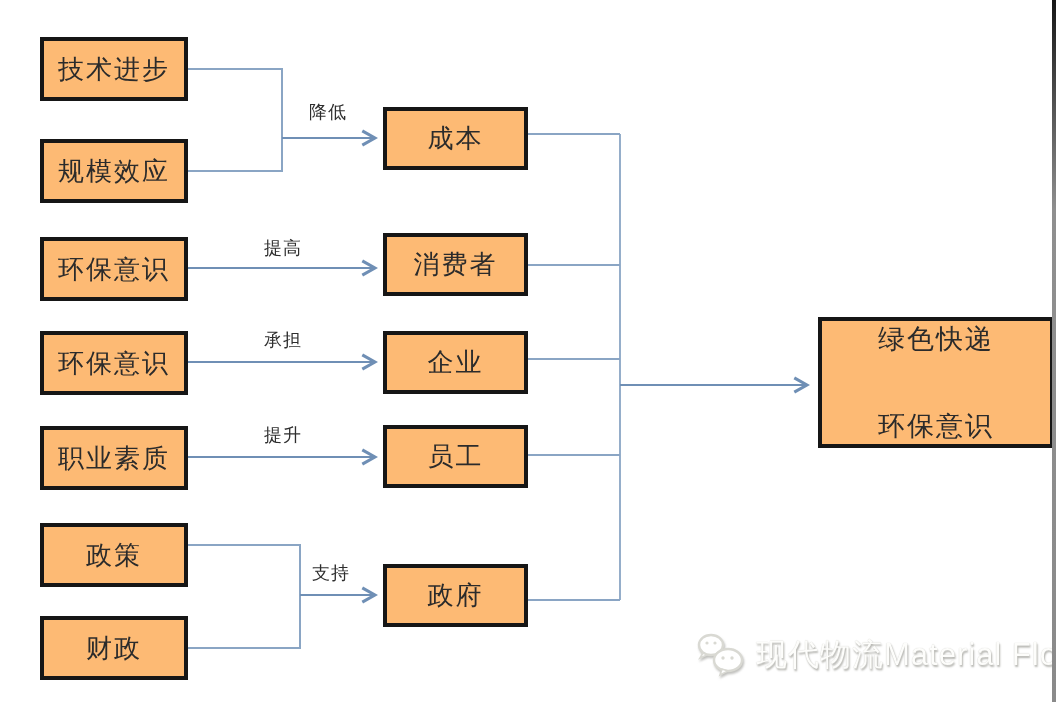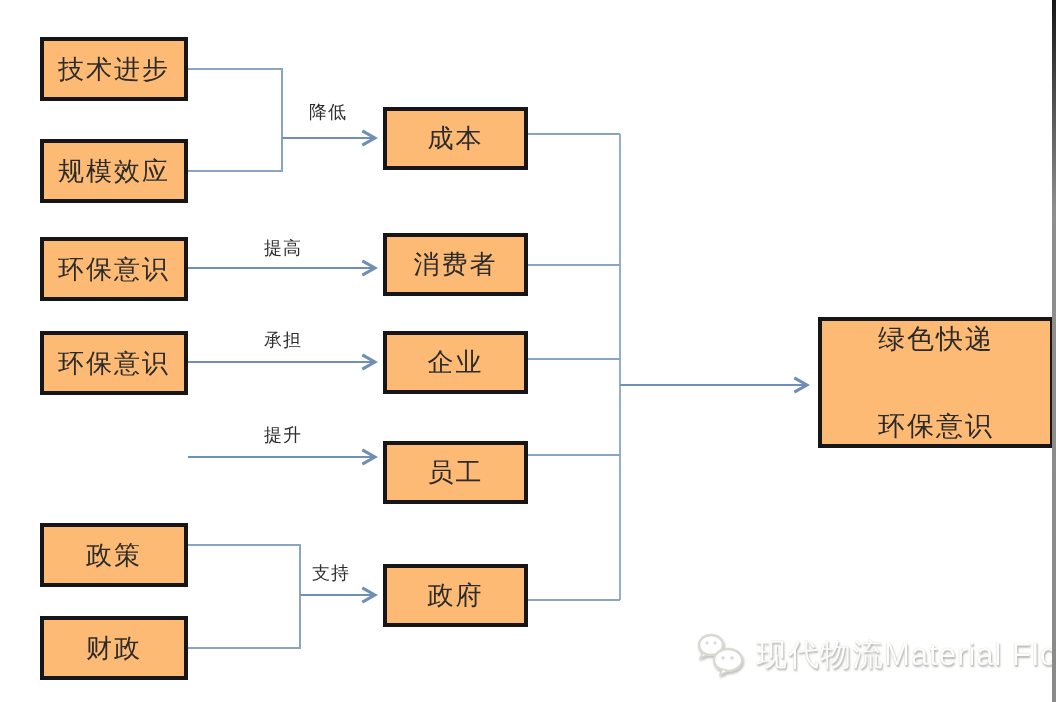--- a/index.html
+++ b/index.html
@@ -110,37 +110,40 @@
     </div>
   <div class="node node-left" style="top:139px">
       <span>规模效应</span>
     </div>
   <div class="node node-left" style="top:237px">
       <span>环保意识</span>
     </div>
   <div class="node node-left" style="top:331px">
       <span>环保意识</span>
     </div>
+  <div class="node node-left" style="top:426px">
+      <span>职业素质</span>
+    </div>
   <div class="node node-left" style="top:523px">
       <span>政策</span>
     </div>
   <div class="node node-left" style="top:616px">
       <span>财政</span>
     </div>
 
   <div class="node node-mid" style="top:107px">
       <span>成本</span>
     </div>
   <div class="node node-mid" style="top:233px">
       <span>消费者</span>
     </div>
   <div class="node node-mid" style="top:331px">
       <span>企业</span>
     </div>
-  <div class="node node-mid" style="top:441px">
+  <div class="node node-mid" style="top:425px">
       <span>员工</span>
     </div>
   <div class="node node-mid" style="top:564px">
       <span>政府</span>
     </div>
 
   <div class="node node-result">
     <span>绿色快递</span>
     <span>环保意识</span>
   </div>

